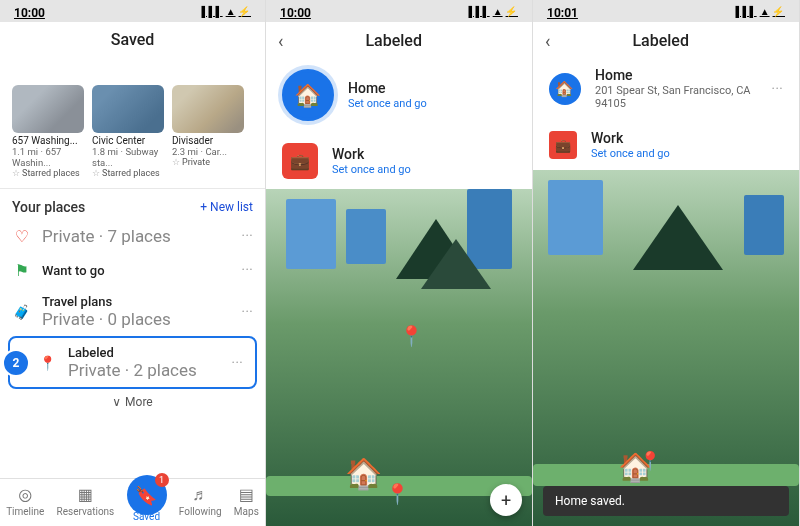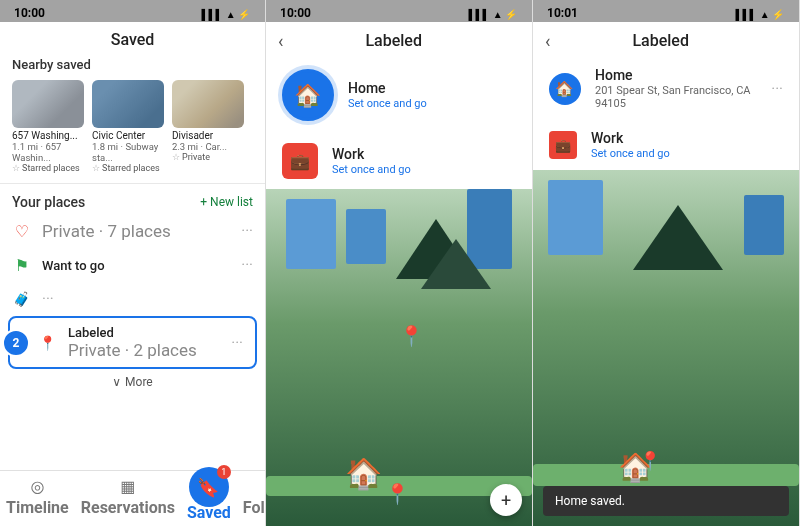--- a/index.html
+++ b/index.html
@@ -22,26 +22,27 @@
       display: flex;
       flex-direction: column;
       overflow: hidden;
       position: relative;
     }
 
     
     .status-bar {
       display: flex;
       justify-content: space-between;
-      align-items: flex-end;
+      align-items: flex-start;
       padding: 6px 14px 2px 14px;
-      background: #a3a3a3;
+      background: #e5e5e5;
       font-size: 11px;
       font-weight: 600;
       height: 22px;
+      text-decoration: underline;
     }
     .status-bar-time { font-size: 12px; font-weight: 700; }
     .status-icons { display: flex; align-items: center; gap: 3px; font-size: 10px; }
 
     
     .screen1-header {
       text-align: center;
       padding: 8px 0 4px;
       font-size: 16px;
       font-weight: 500;
@@ -56,20 +57,21 @@
     .nearby-scroll {
       display: flex;
       gap: 8px;
       padding: 4px 12px 6px;
       overflow-x: hidden;
     }
     .nearby-card {
       width: 72px;
       flex-shrink: 0;
       cursor: pointer;
+      margin-top: 28px;
     }
     .nearby-card-img {
       width: 72px;
       height: 48px;
       border-radius: 6px;
       background: #c0cdd0;
       overflow: hidden;
     }
     .nearby-card-img.img1 { background: linear-gradient(135deg, #b0b8c0 30%, #8a9098 70%); }
     .nearby-card-img.img2 { background: linear-gradient(135deg, #6a8faf 20%, #4a6f8f 80%); }
@@ -94,21 +96,21 @@
 
     .divider { height: 1px; background: #e8e8e8; margin: 4px 0; }
 
     .lists-header {
       display: flex;
       justify-content: space-between;
       align-items: center;
       padding: 6px 12px 4px;
     }
     .lists-title { font-size: 14px; font-weight: 500; color: #333; }
-    .new-list-btn { font-size: 12px; color: #15803d; display: flex; align-items: center; gap: 2px; cursor: pointer; }
+    .new-list-btn { font-size: 12px; color: #1d4ed8; display: flex; align-items: center; gap: 2px; cursor: pointer; }
 
     .list-item {
       display: flex;
       align-items: center;
       padding: 7px 12px;
       gap: 10px;
       cursor: pointer;
       position: relative;
     }
     .list-item.highlighted {
@@ -157,21 +159,21 @@
       flex-direction: column;
       align-items: center;
       gap: 2px;
       cursor: pointer;
       font-size: 10px;
       color: #777;
       padding: 2px 6px;
     }
     .tab-item.active { color: #1a73e8; }
     .tab-icon { font-size: 16px; }
-    .tab-label { font-size: 16px; font-weight: bold; }
+    .tab-label { font-size: 10px; }
 
     .tab-saved-circle {
       background: #1a73e8;
       border-radius: 50%;
       width: 40px;
       height: 40px;
       display: flex;
       align-items: center;
       justify-content: center;
       position: relative;
@@ -340,21 +342,20 @@
     <span class="status-bar-time">10:00</span>
     <div class="status-icons">
       <span>▌▌▌</span>
       <span>▲</span>
       <span>⚡</span>
     </div>
   </div>
 
   <div class="screen1-header">Saved</div>
 
-  <div class="nearby-saved-title">Nearby saved</div>
 
   <div class="nearby-scroll">
     <div class="nearby-card">
       <div class="nearby-card-img img1"></div>
       <div class="nearby-card-name">657 Washing...</div>
       <div class="nearby-card-dist">1.1 mi · 657 Washin...</div>
       <div class="nearby-card-tag">
         <span class="star-icon">☆</span>
         <span>Starred places</span>
       </div>
@@ -397,20 +398,24 @@
   <div class="list-item">
     <div class="list-icon" style="color:#34a853; font-size:16px;">⚑</div>
     <div class="list-info">
       <div class="list-name">Want to go</div>
     </div>
     <span class="list-more more-icon">···</span>
   </div>
 
   <div class="list-item">
     <div class="list-icon" style="font-size:14px;">🧳</div>
+    <div class="list-info">
+      <div class="list-name">Travel plans</div>
+      <div class="list-sub">Private · 0 places</div>
+    </div>
     <span class="list-more more-icon">···</span>
   </div>
 
   <div class="list-item highlighted" style="position:relative;">
     <div class="circle-badge">2</div>
     <div class="list-icon" style="font-size:14px; margin-left:16px;">📍</div>
     <div class="list-info">
       <div class="list-name">Labeled</div>
       <div class="list-sub">Private · 2 places</div>
     </div>

